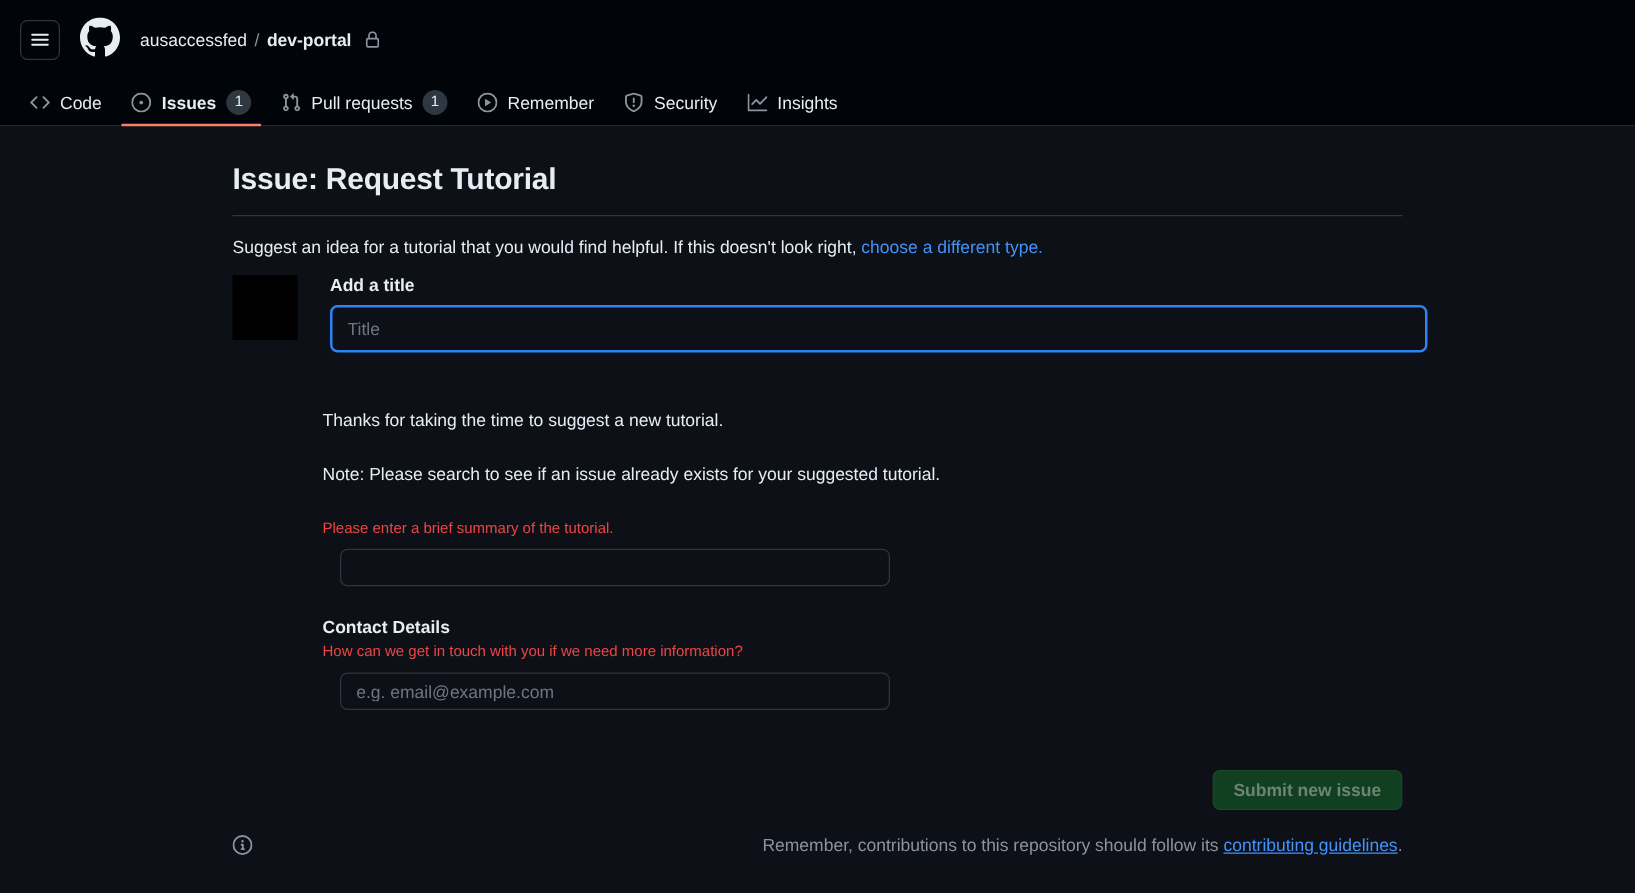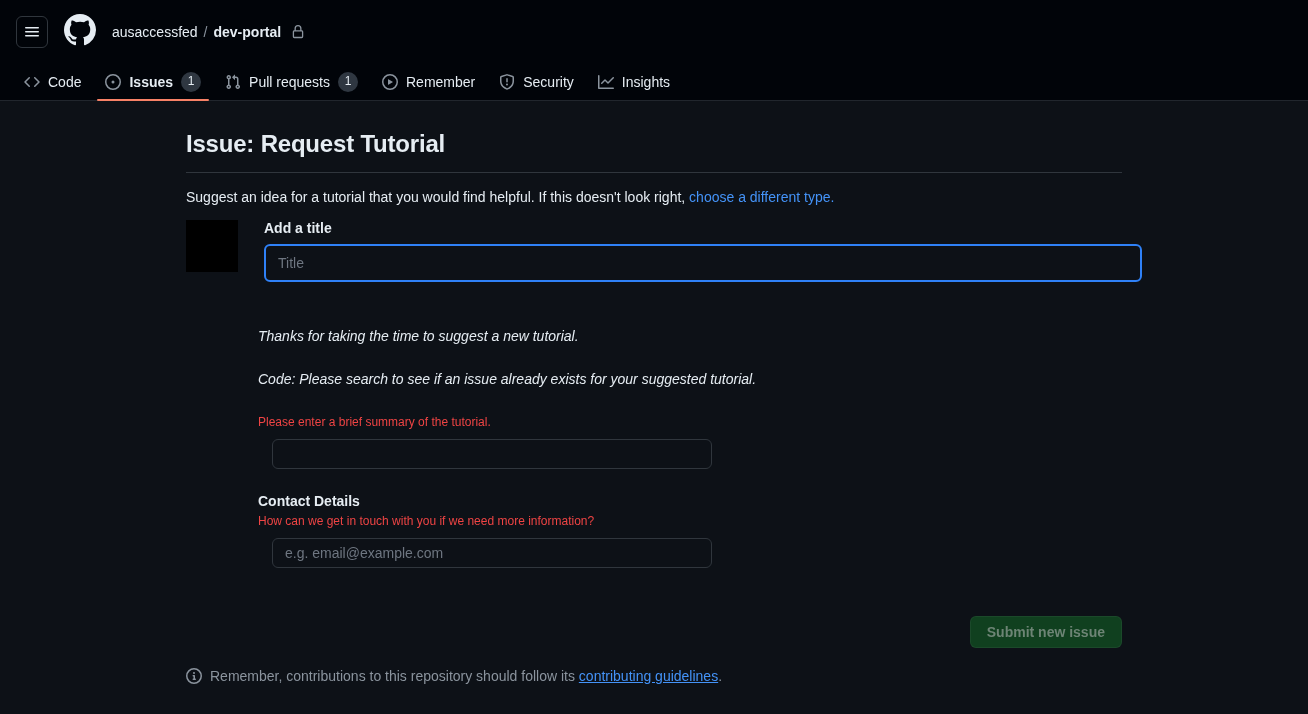--- a/index.html
+++ b/index.html
@@ -178,21 +178,20 @@
   
   .form-body {
     margin-left: 72px;
     margin-top: 44px;
   }
   .para {
     font-size: 14px;
     color: #e6edf3;
     line-height: 1.5;
     margin: 16px 0 22px 0;
-    font-style: italic;
   }
   .para:last-of-type { margin-bottom: 0; }
   .field-block { margin-top: 24px; }
   .field-block .blk-label {
     font-size: 14px;
     font-weight: 600;
     color: #e6edf3;
     margin-bottom: 4px;
   }
   .field-block .blk-desc {
@@ -232,21 +231,21 @@
     font-family: "Liberation Sans", sans-serif;
     padding: 0 16px;
     height: 32px;
     cursor: default;
   }
 
   
   .footer-note {
     display: flex;
     align-items: center;
-    justify-content: flex-start;
+    justify-content: space-between;
     gap: 8px;
     margin-top: 20px;
     font-size: 14px;
     color: #8b949e;
   }
   .footer-note a {
     color: #4493f8;
     text-decoration: underline;
   }
   .info-icon { display: inline-flex; align-items: center; color: #8b949e; }
@@ -356,21 +355,21 @@
     <div class="title-row">
       <div class="avatar"></div>
       <div class="title-col">
         <label class="field-label">Add a title</label>
         <input class="title-input" type="text" autofocus="" placeholder="Title" style="">
       </div>
     </div>
 
     <div class="form-body">
       <p class="para">Thanks for taking the time to suggest a new tutorial.</p>
-      <p class="para">Code: Please search to see if an issue already exists for your suggested tutorial.</p>
+      <p class="para">Note: Please search to see if an issue already exists for your suggested tutorial.</p>
 
       <div class="field-block">
         <div class="blk-desc">Please enter a brief summary of the tutorial.</div>
         <input class="text-input" type="text" placeholder="" style="">
       </div>
 
       <div class="field-block">
         <div class="blk-label">Contact Details</div>
         <div class="blk-desc">How can we get in touch with you if we need more information?</div>
         <input class="text-input" type="text" placeholder="e.g. email@example.com" style="">

